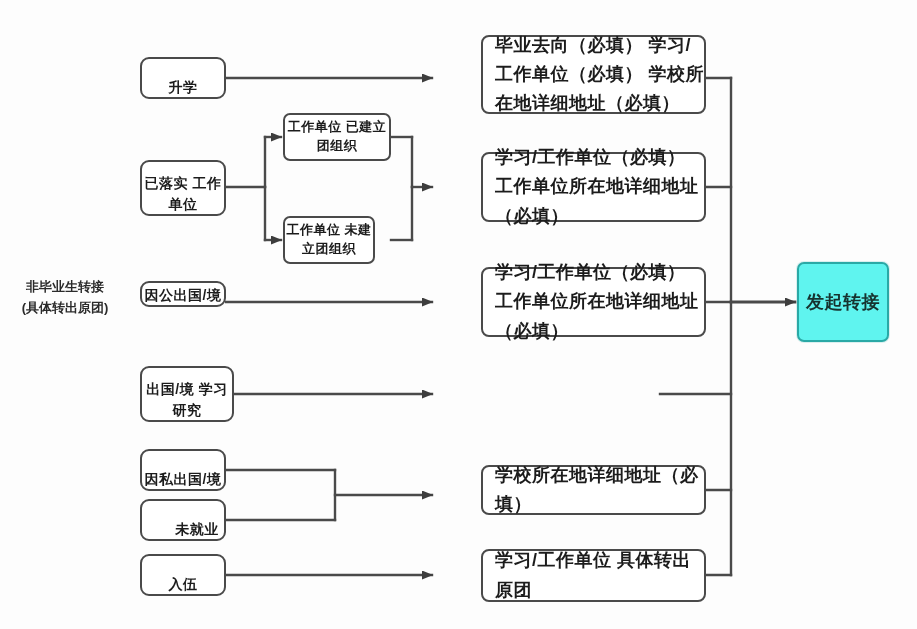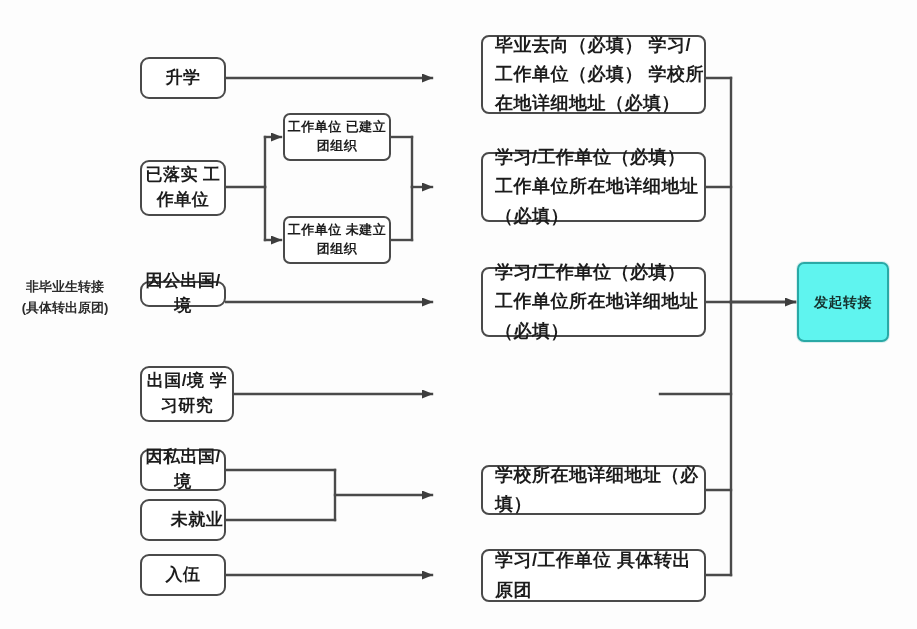--- a/index.html
+++ b/index.html
@@ -20,39 +20,39 @@
     border-radius:9px;
     display:flex;
     align-items:center;
     justify-content:center;
     color:#1c1c1c;
     font-weight:bold;
     letter-spacing:.5px;
     z-index:2;
   }
   .node .lines{display:block;text-align:center;line-height:1.45;}
-  .node.left{font-size:17px;}
+  .node.left{font-size:14px;align-items:flex-end;}
   .node.mid{font-size:13px;border-radius:7px;}
   .node.detail{
     justify-content:flex-start;
     border-radius:8px;
     font-size:18px;
     margin-left:46px;
   }
   .node.detail .lines{
     text-align:left;
     padding-left:12px;
     line-height:1.62;
     font-weight:bold;
   }
   .node.terminal{
     background:#5ff4ef;
     border:2px solid #2aa9a6;
     border-radius:7px;
-    font-size:14px;
+    font-size:18px;
     color:#16332f;
     box-shadow:0 0 0 1px rgba(120,200,200,.25);
   }
   .root-label{
     position:absolute;
     font-size:13px;
     font-weight:bold;
     color:#2b2b2b;
     line-height:1.6;
     text-align:center;
@@ -149,21 +149,21 @@
     <span class="lines">入伍</span>
   </div>
 
   <div class="node mid" style="left:283px;top:113px;width:108px;height:48px;">
     <span class="lines">
       <span>工作单位</span>
       <span>已建立团组织</span>
     </span>
   </div>
 
-  <div class="node mid" style="left:283px;top:216px;width:108px;height:48px;">
+  <div class="node mid" style="left:283px;top:216px;width:92px;height:48px;">
     <span class="lines">
       <span>工作单位</span>
       <span>未建立团组织</span>
     </span>
   </div>
 
   <div class="node detail" style="left:435px;top:35px;width:225px;height:79px;">
     <span class="lines">
       <span>毕业去向（必填）</span>
       <span>学习/工作单位（必填）</span>

